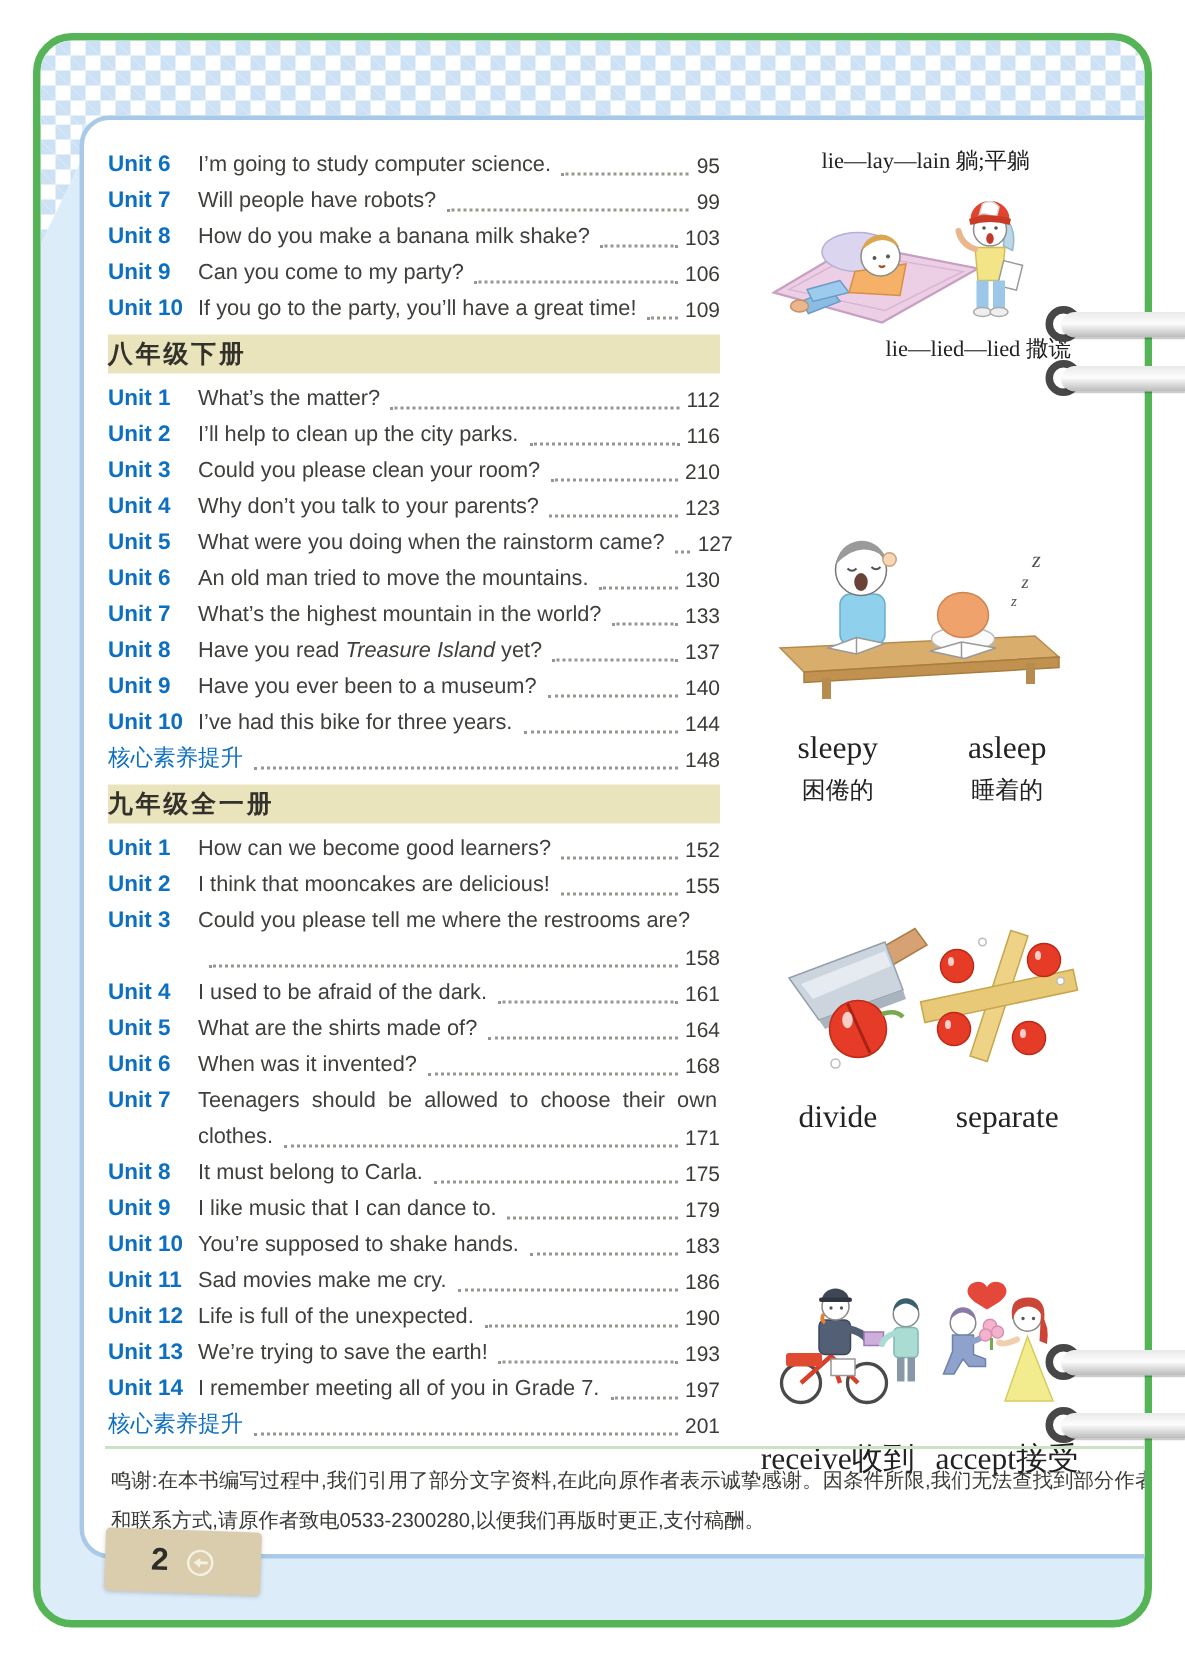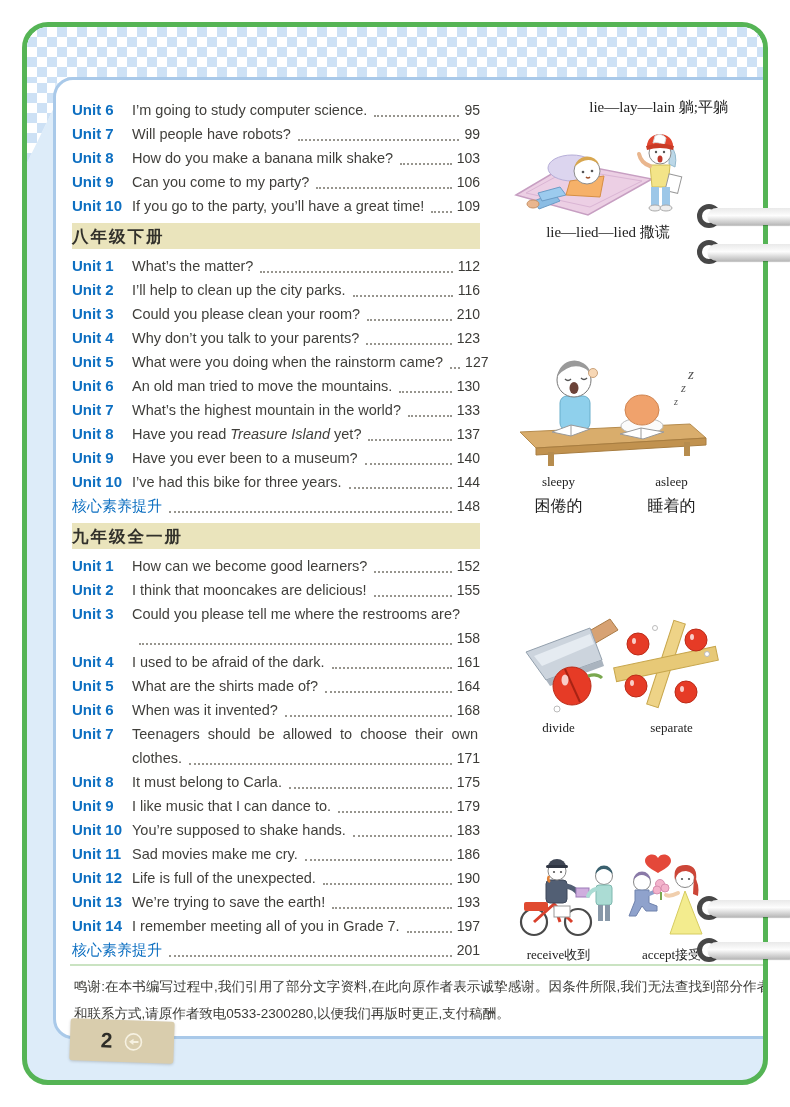--- a/index.html
+++ b/index.html
@@ -34,24 +34,24 @@
           transform:translateY(-5px)}
   .pgn{flex:none;font-size:14px;color:#3c3b37}
   .speciallbl{flex:none;color:#0d6fc1;font-weight:normal;font-size:15px}
   .sec-header{height:26px;line-height:26px;margin:5px 0;background:#eae4bc;text-align:left;
               font-weight:bold;font-size:16.5px;color:#32312b;letter-spacing:2px}
 
   
   .vb{position:absolute;left:446px;width:226px}
   .vb1{top:18px}.vb2{top:270px}.vb3{top:526px}.vb4{top:762px}
   .cap{font-family:"Liberation Serif","DejaVu Serif",serif;font-size:15px;color:#222}
-  .cap-top{text-align:right;padding-left:4px}
-  .cap-bottom{text-align:center;padding-right:14px;margin-top:2px}
-  .cap-row{display:flex;font-family:"Liberation Serif","DejaVu Serif",serif;font-size:13px;
-           color:#222;margin-top:4px}
+  .cap-top{text-align:center;padding-left:4px}
+  .cap-bottom{text-align:right;padding-right:14px;margin-top:2px}
+  .cap-row{display:flex;font-family:"Liberation Serif","DejaVu Serif",serif;font-size:21px;
+           color:#222;margin-top:16px}
   .cap-row span{flex:1;text-align:center}
   .cap-row.zh{font-size:16px;margin-top:6px}
   .illus{display:block;margin:4px auto 0}
   .illus-wrap{position:relative}
   .zzz{position:absolute;right:26px;top:8px;width:30px;height:52px}
   .zzz span{position:absolute;font-family:"Liberation Serif",serif;color:#555;font-style:italic}
 
   
   .ack{position:absolute;left:14px;right:14px;top:884px;border-top:2px solid #cae3c2;
        padding:7px 4px 0 4px;font-size:13.5px;line-height:27px;color:#3a3a36;text-align:justify}

